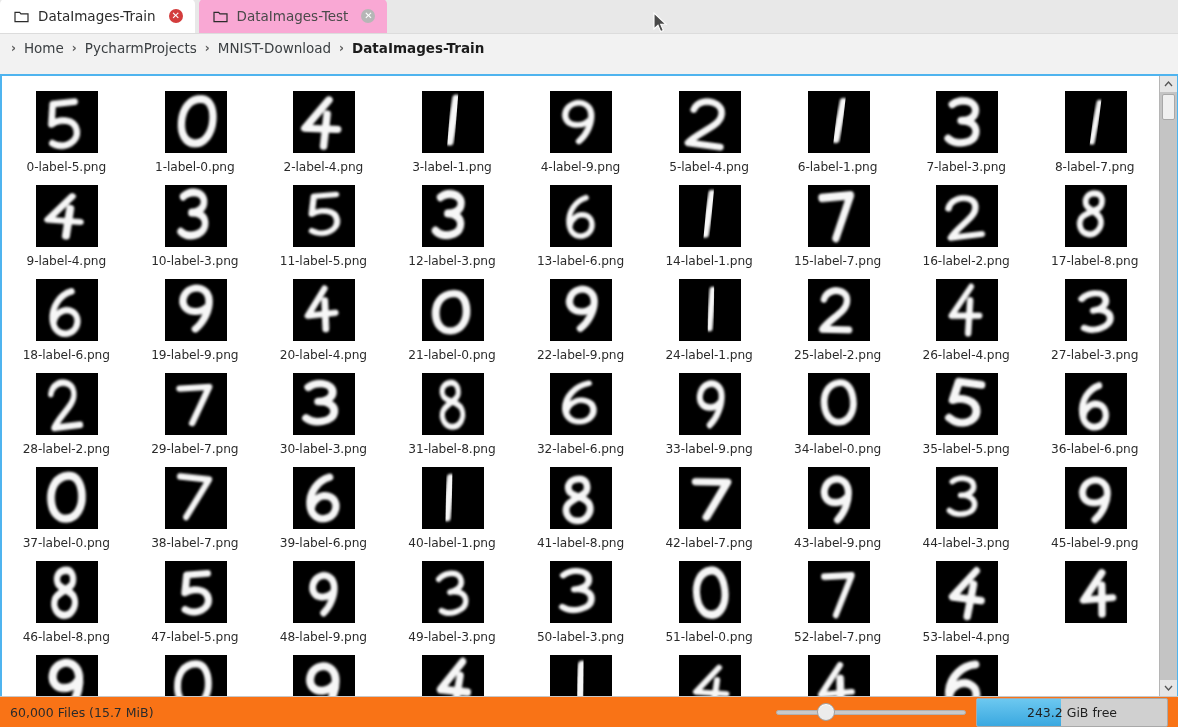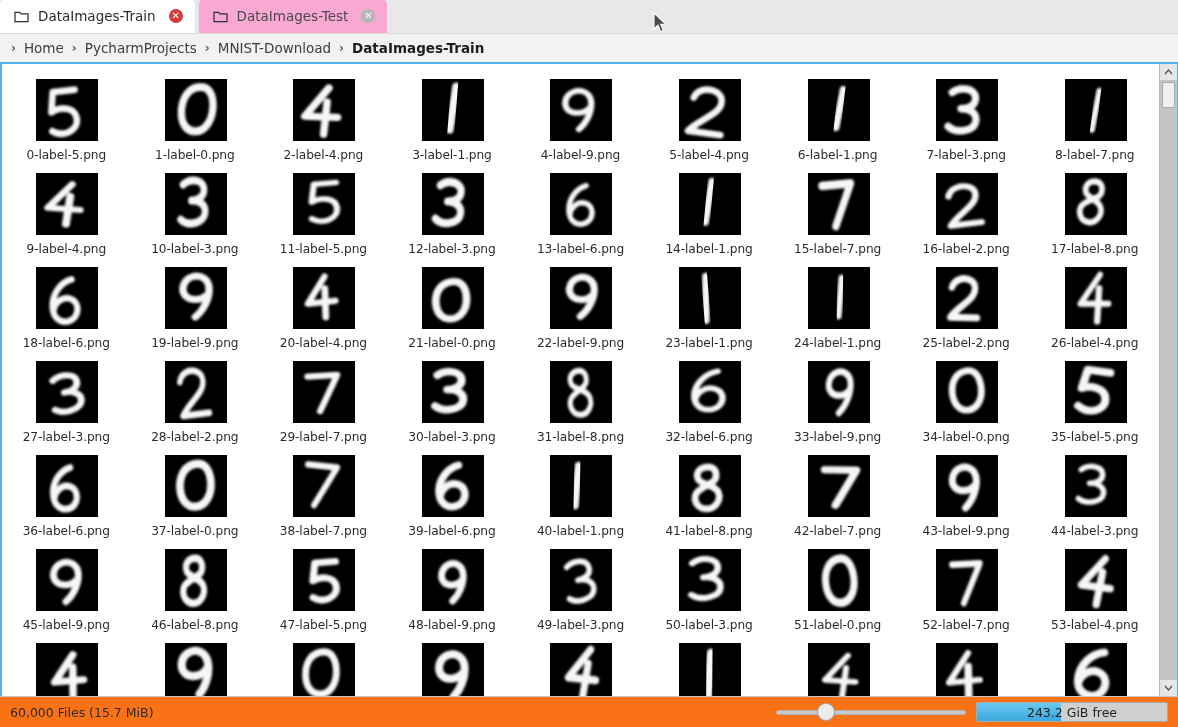--- a/index.html
+++ b/index.html
@@ -46,21 +46,21 @@
   }
   .crumb { padding: 2px 5px; white-space: nowrap; cursor: pointer; border-radius: 3px; }
   .crumb.current { font-weight: bold; color: #1c1c1c; }
   .crumb-sep {
     color: #5c5c5c; font-size: 12px; padding: 0 3px; user-select: none;
     font-weight: bold;
   }
 
   
   .content-wrap {
-    flex: 1 1 auto; position: relative; margin: 0 0 0 0;
+    flex: 1 1 auto; position: relative; margin: 12px 0 0 0;
     display: flex; min-height: 0;
     border: 2px solid #4fb4ef; background: #ffffff;
     border-bottom: none;
   }
   .icon-view {
     flex: 1 1 auto; overflow: hidden; position: relative;
     background: #fff; padding: 8px 0 0 0;
   }
   .grid {
     display: grid; grid-template-columns: repeat(9, 1fr);
@@ -110,21 +110,21 @@
   .zs-track {
     position: absolute; top: 7px; left: 0; width: 190px; height: 5px;
     background: #c9c9c9; border: 1px solid #b0b0b0; border-radius: 3px;
   }
   .zs-handle {
     position: absolute; top: 0px; left: 42px; width: 18px; height: 18px;
     background: #ececec; border: 1px solid #9f9f9f; border-radius: 50%;
     box-shadow: inset 0 1px 0 #fff; cursor: pointer;
   }
   .diskbar {
-    position: relative; width: 192px; height: 20px; flex: 0 0 192px;
+    position: relative; width: 192px; height: 29px; flex: 0 0 192px;
     background: #d0d0d0; border: 1px solid #a9a9a9; border-radius: 2px;
     display: flex; align-items: center; justify-content: center; overflow: hidden;
   }
   .disk-fill {
     position: absolute; left: 0; top: 0; height: 100%; width: 44%;
     background: linear-gradient(#6cc8f0, #3aa8e0);
   }
   .disk-label { position: relative; z-index: 2; font-size: 12.5px; color: #1f1f1f; }
 
   
@@ -538,36 +538,20 @@
                   </filter>
                 </defs>
               </svg>
             </div>
             <div class="fname">22-label-9.png</div>
           </div>
           <div class="file-item">
             <div class="thumb">
               <svg viewBox="0 0 28 28" width="62" height="62">
                 <rect width="28" height="28" fill="#000"></rect>
-                <g transform="translate(12.89,14.13) rotate(-4.36) scale(0.988,1.027) translate(-14,-14)" filter="url(#blur24)">
-                  <path d="M14 4.5 L12.5 23.5" fill="none" stroke="#f6f6f6" stroke-width="3.45" stroke-linecap="round" stroke-linejoin="round"></path>
-                </g>
-                <defs>
-                  <filter id="blur24" x="-30%" y="-30%" width="160%" height="160%">
-                    <feGaussianBlur stdDeviation="0.42"></feGaussianBlur>
-                  </filter>
-                </defs>
-              </svg>
-            </div>
-            <div class="fname">23-label-1.png</div>
-          </div>
-          <div class="file-item">
-            <div class="thumb">
-              <svg viewBox="0 0 28 28" width="62" height="62">
-                <rect width="28" height="28" fill="#000"></rect>
                 <g transform="translate(15.17,13.58) rotate(0.52) scale(0.892,0.908) translate(-14,-14)" filter="url(#blur25)">
                   <path d="M14 4.5 L12.5 23.5" fill="none" stroke="#f6f6f6" stroke-width="3.22" stroke-linecap="round" stroke-linejoin="round"></path>
                 </g>
                 <defs>
                   <filter id="blur25" x="-30%" y="-30%" width="160%" height="160%">
                     <feGaussianBlur stdDeviation="0.42"></feGaussianBlur>
                   </filter>
                 </defs>
               </svg>
             </div>

